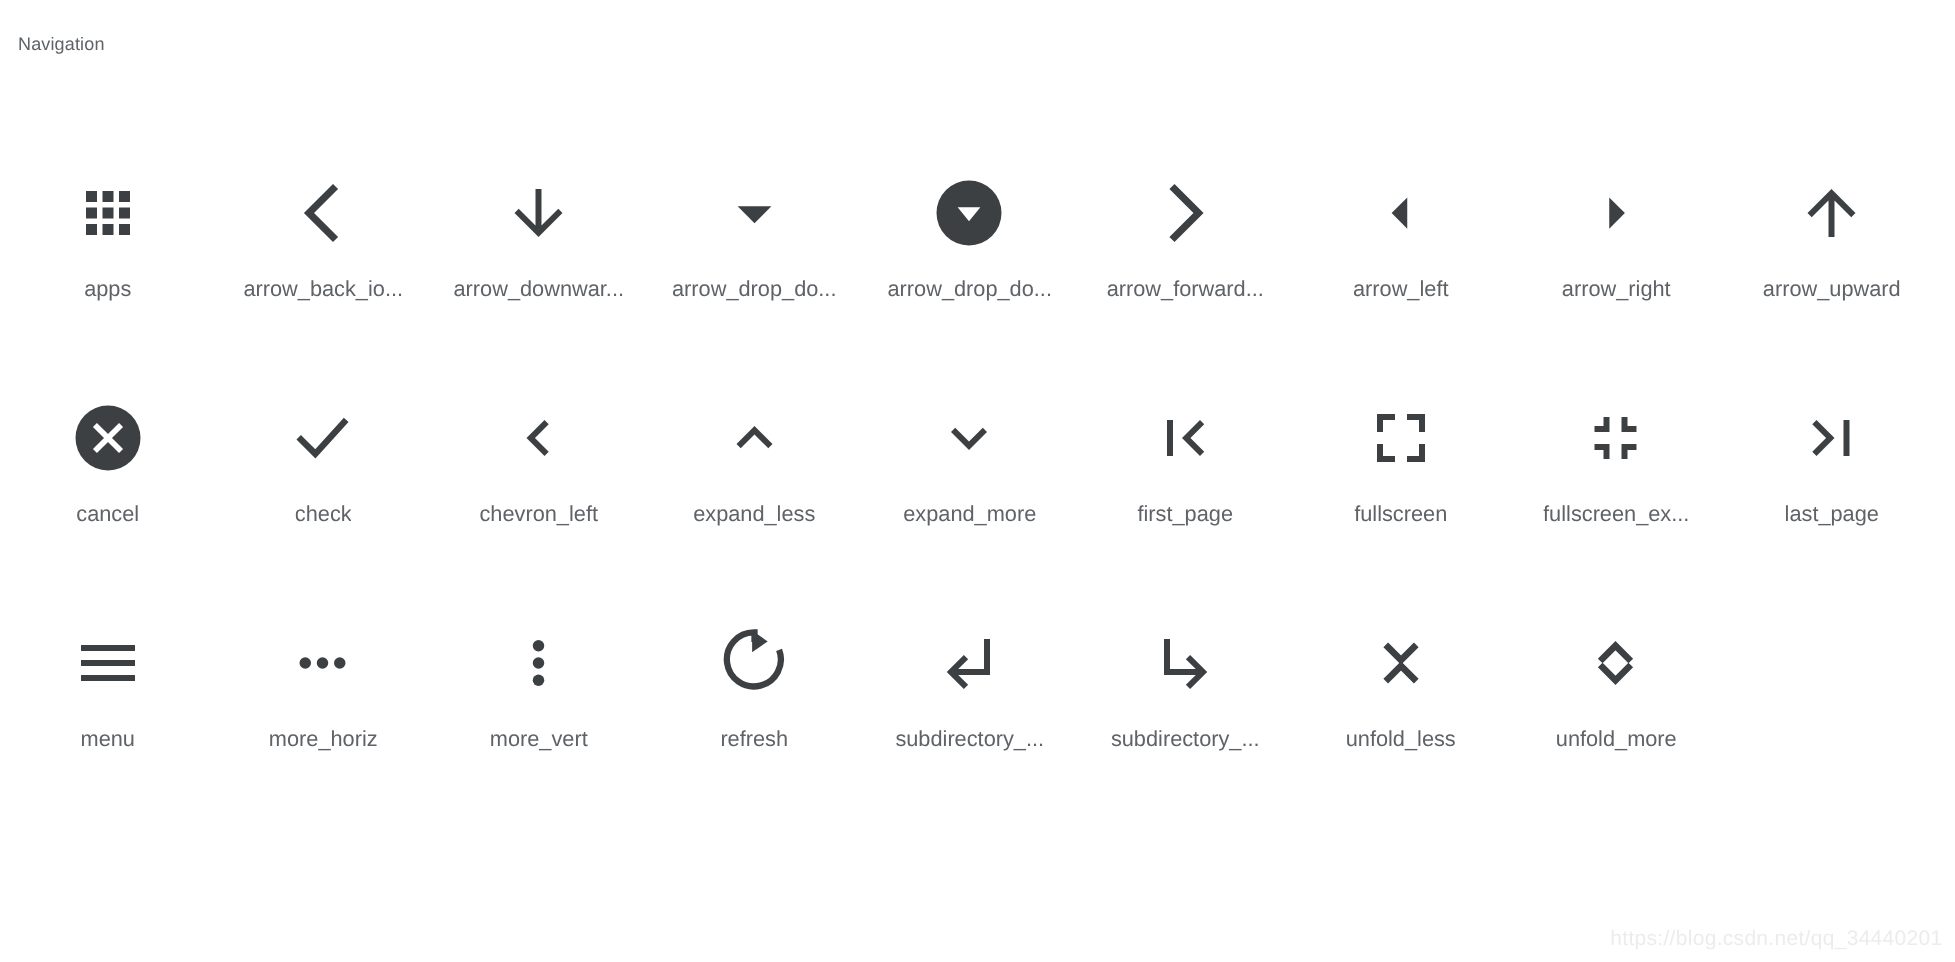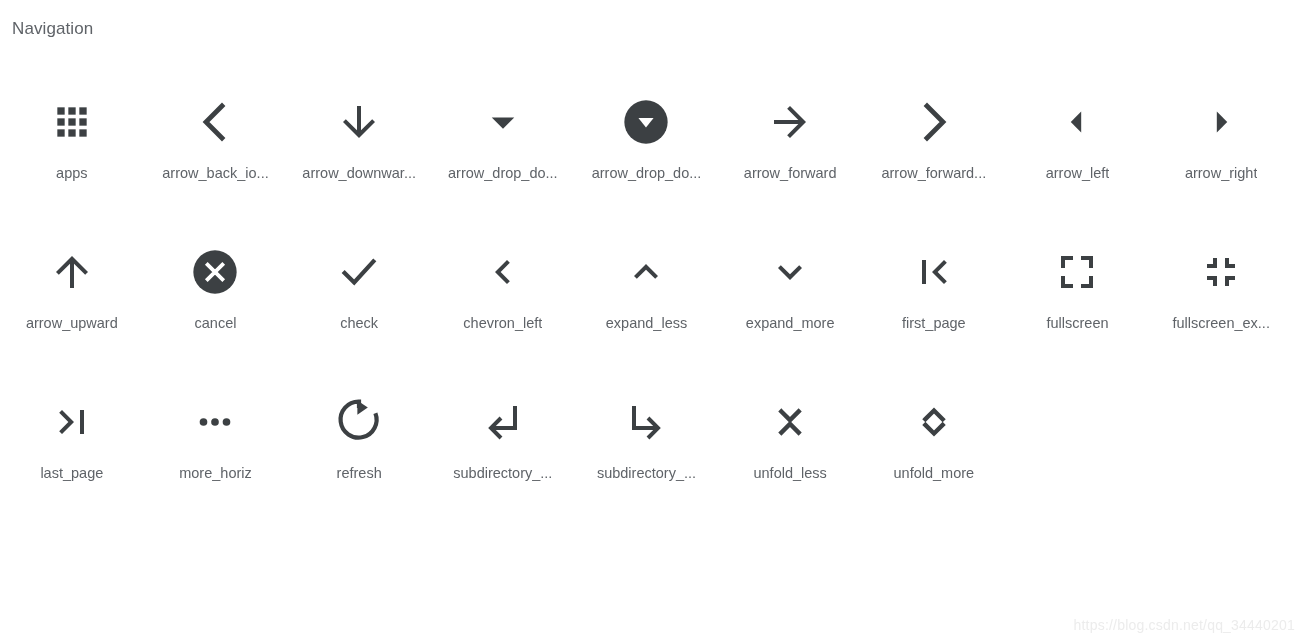--- a/index.html
+++ b/index.html
@@ -14,42 +14,42 @@
     font-family: "Liberation Sans", sans-serif;
     -webkit-font-smoothing: antialiased;
     position: relative;
     overflow: hidden;
   }
 
   .section-title {
     position: absolute;
     left: 12px;
     top: 18px;
-    font-size: 17px;
+    font-size: 12px;
     color: #5f6368;
     letter-spacing: 0.1px;
     line-height: 22px;
   }
 
   .icon-grid {
     position: absolute;
     left: 0;
     top: 72px;
     width: 1293px;
     display: grid;
     grid-template-columns: repeat(9, 1fr);
     row-gap: 0px;
   }
 
   .icon-cell {
     height: 150px;
     display: flex;
     flex-direction: column;
     align-items: center;
-    justify-content: flex-start;
+    justify-content: center;
     padding-top: 18px;
     box-sizing: border-box;
   }
 
   .icon-art {
     width: 64px;
     height: 64px;
     display: flex;
     align-items: center;
     justify-content: center;
@@ -130,28 +130,20 @@
       <div class="icon-art">
         <svg width="52" height="52" viewBox="0 0 24 24">
     <circle cx="12" cy="12" r="10" fill="#3c4043"></circle>
     <path d="M8.5 10.2h7L12 14.5z" fill="#ffffff"></path>
         </svg>
       </div>
       <div class="icon-label">arrow_drop_do...</div>
     </div>
     <div class="icon-cell">
       <div class="icon-art">
-        <svg width="48" height="48" viewBox="0 0 24 24" fill="#3c4043">
-    <path d="M12 4l-1.41 1.41L16.17 11H4v2h12.17l-5.58 5.59L12 20l8-8-8-8z"></path>
-        </svg>
-      </div>
-      <div class="icon-label">arrow_forward</div>
-    </div>
-    <div class="icon-cell">
-      <div class="icon-art">
         <svg width="48" height="48" viewBox="0 0 24 24" fill="none" stroke="#3c4043" stroke-width="2.4" stroke-linecap="square" stroke-linejoin="miter">
     <polyline points="8.5,4 16.5,12 8.5,20"></polyline>
         </svg>
       </div>
       <div class="icon-label">arrow_forward...</div>
     </div>
     <div class="icon-cell">
       <div class="icon-art">
         <svg width="50" height="50" viewBox="0 0 24 24" fill="#3c4043">
     <path d="M14 7l-5 5 5 5V7z"></path>
@@ -242,33 +234,53 @@
       <div class="icon-label">fullscreen_ex...</div>
     </div>
     <div class="icon-cell">
       <div class="icon-art">
         <svg width="48" height="48" viewBox="0 0 24 24" fill="#3c4043">
     <path d="M5.59 7.41L10.18 12l-4.59 4.59L7 18l6-6-6-6-1.41 1.41z"></path>
     <rect x="16" y="6" width="2" height="12"></rect>
         </svg>
       </div>
       <div class="icon-label">last_page</div>
+    </div>
+    <div class="icon-cell">
+      <div class="icon-art">
+        <svg width="48" height="48" viewBox="0 0 24 24" fill="#3c4043">
+    <rect x="3" y="6" width="18" height="2"></rect>
+    <rect x="3" y="11" width="18" height="2"></rect>
+    <rect x="3" y="16" width="18" height="2"></rect>
+        </svg>
+      </div>
+      <div class="icon-label">menu</div>
     </div>
     <div class="icon-cell">
       <div class="icon-art">
         <svg width="46" height="46" viewBox="0 0 24 24" fill="#3c4043">
     <circle cx="6" cy="12" r="2"></circle>
           <circle cx="12" cy="12" r="2"></circle>
           <circle cx="18" cy="12" r="2"></circle>
         </svg>
       </div>
       <div class="icon-label">more_horiz</div>
     </div>
     <div class="icon-cell">
       <div class="icon-art">
+        <svg width="46" height="46" viewBox="0 0 24 24" fill="#3c4043">
+    <circle cx="12" cy="6" r="2"></circle>
+          <circle cx="12" cy="12" r="2"></circle>
+          <circle cx="12" cy="18" r="2"></circle>
+        </svg>
+      </div>
+      <div class="icon-label">more_vert</div>
+    </div>
+    <div class="icon-cell">
+      <div class="icon-art">
         <svg width="48" height="48" viewBox="0 0 24 24">
     <path d="M12 5V1.8l-0.2 0a9 9 0 1 0 8.4 5.8" fill="none" stroke="#3c4043" stroke-width="2.1"></path>
     <path d="M11.2 1.2l5.2 3.6-5.2 3.6z" fill="#3c4043"></path>
         </svg>
       </div>
       <div class="icon-label">refresh</div>
     </div>
     <div class="icon-cell">
       <div class="icon-art">
         <svg width="48" height="48" viewBox="0 0 24 24" fill="#3c4043">

